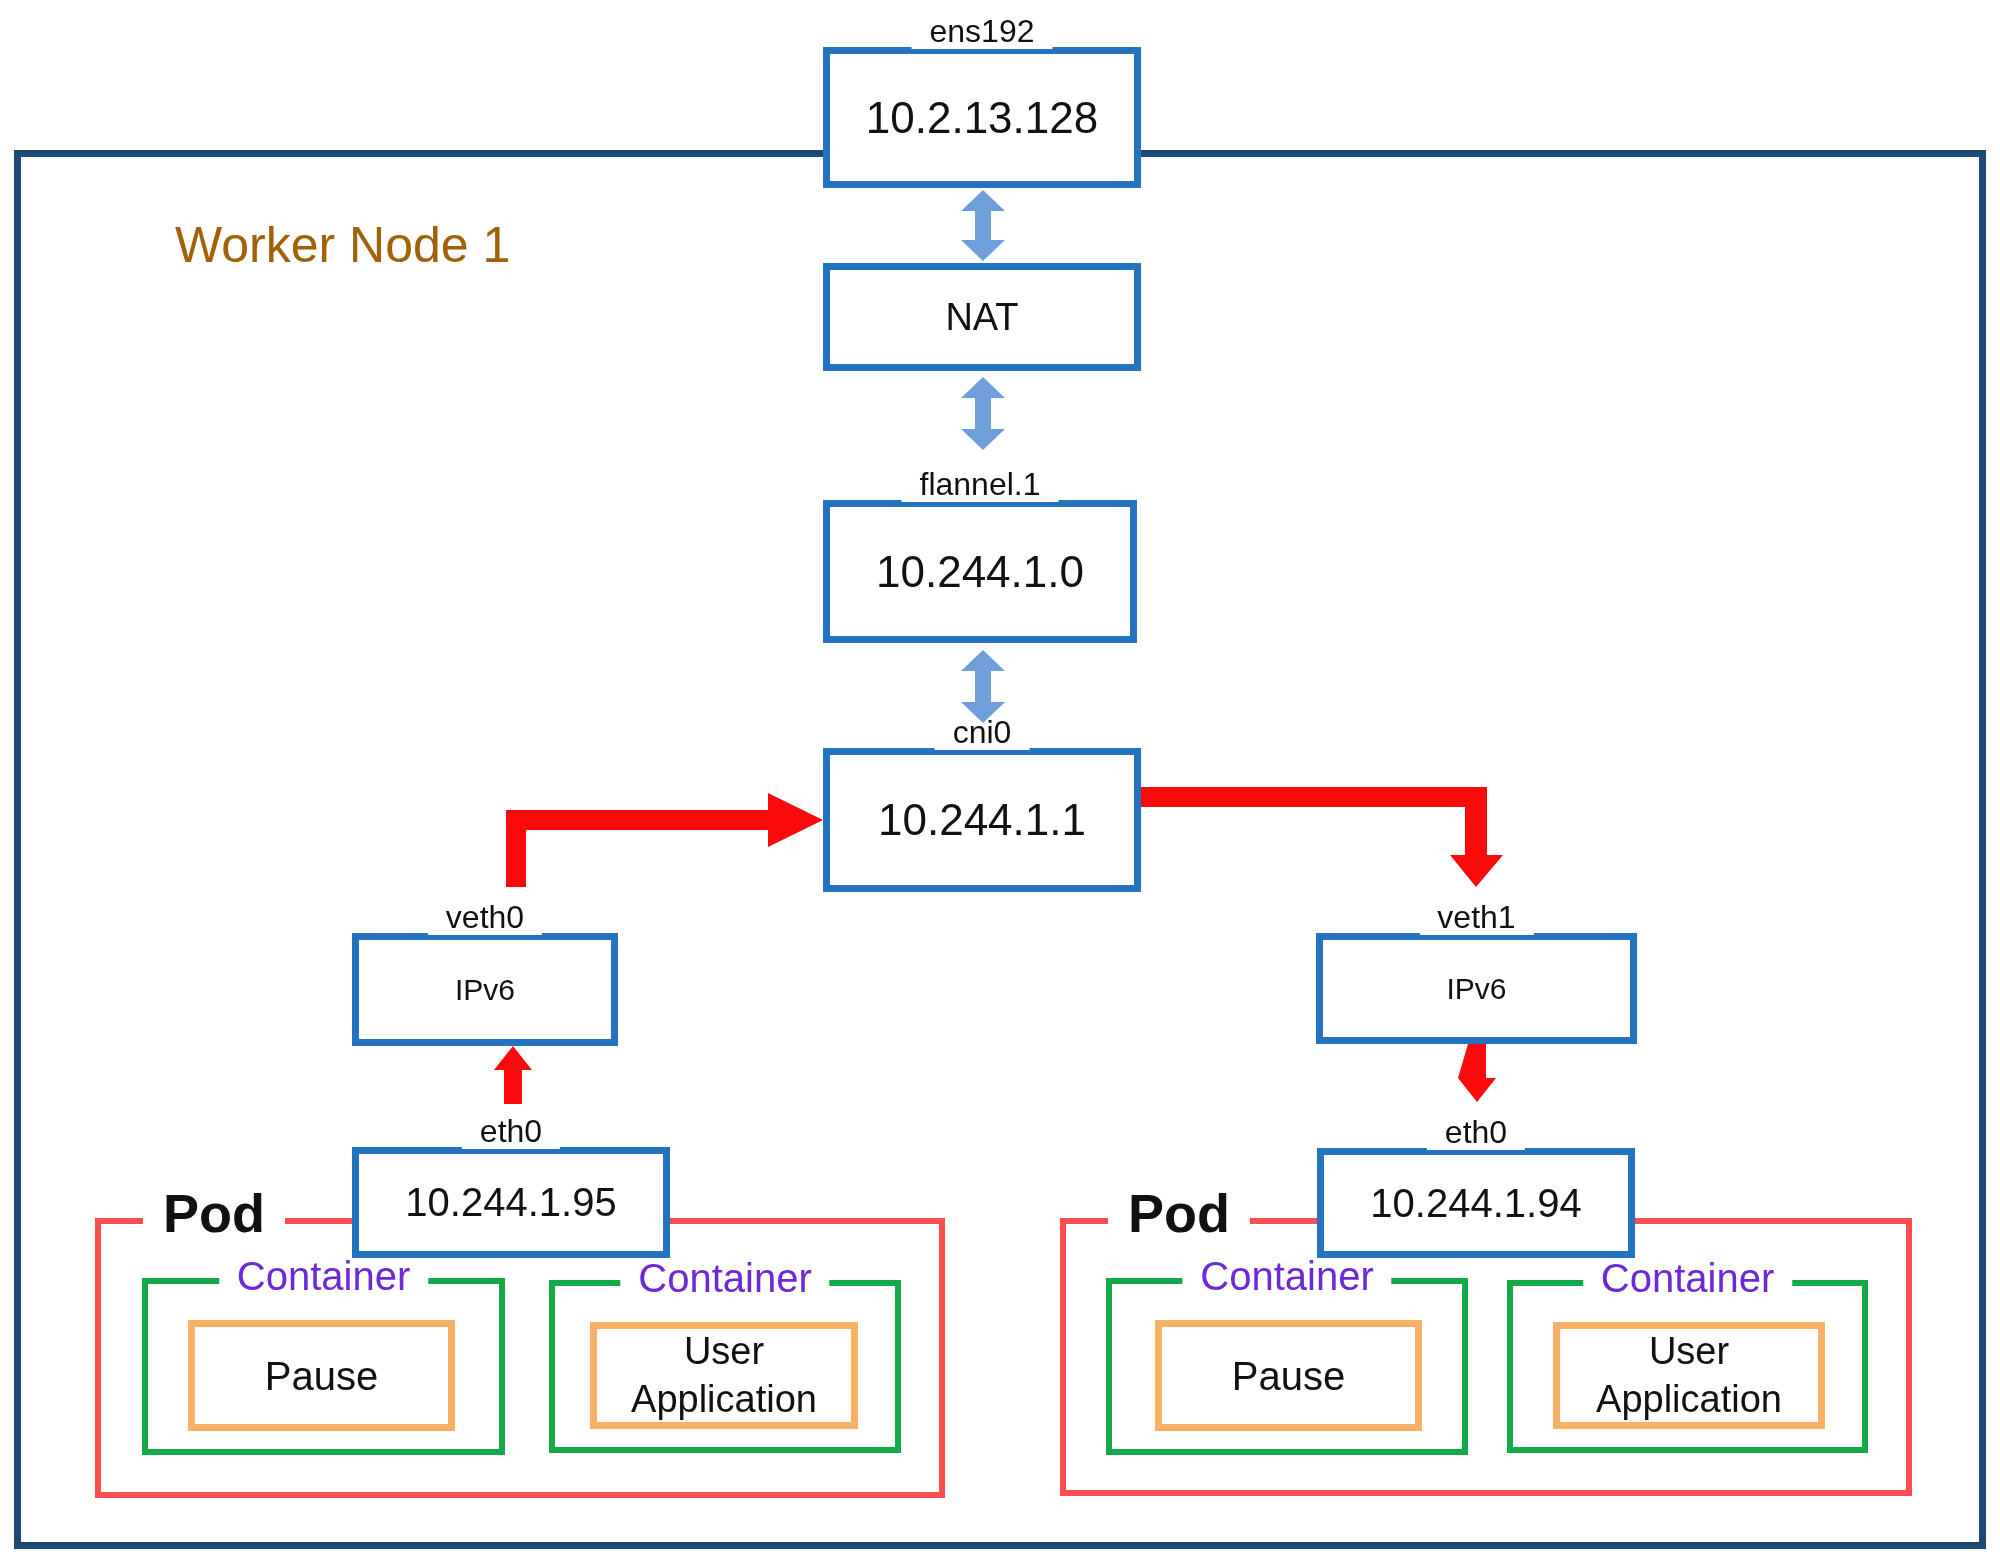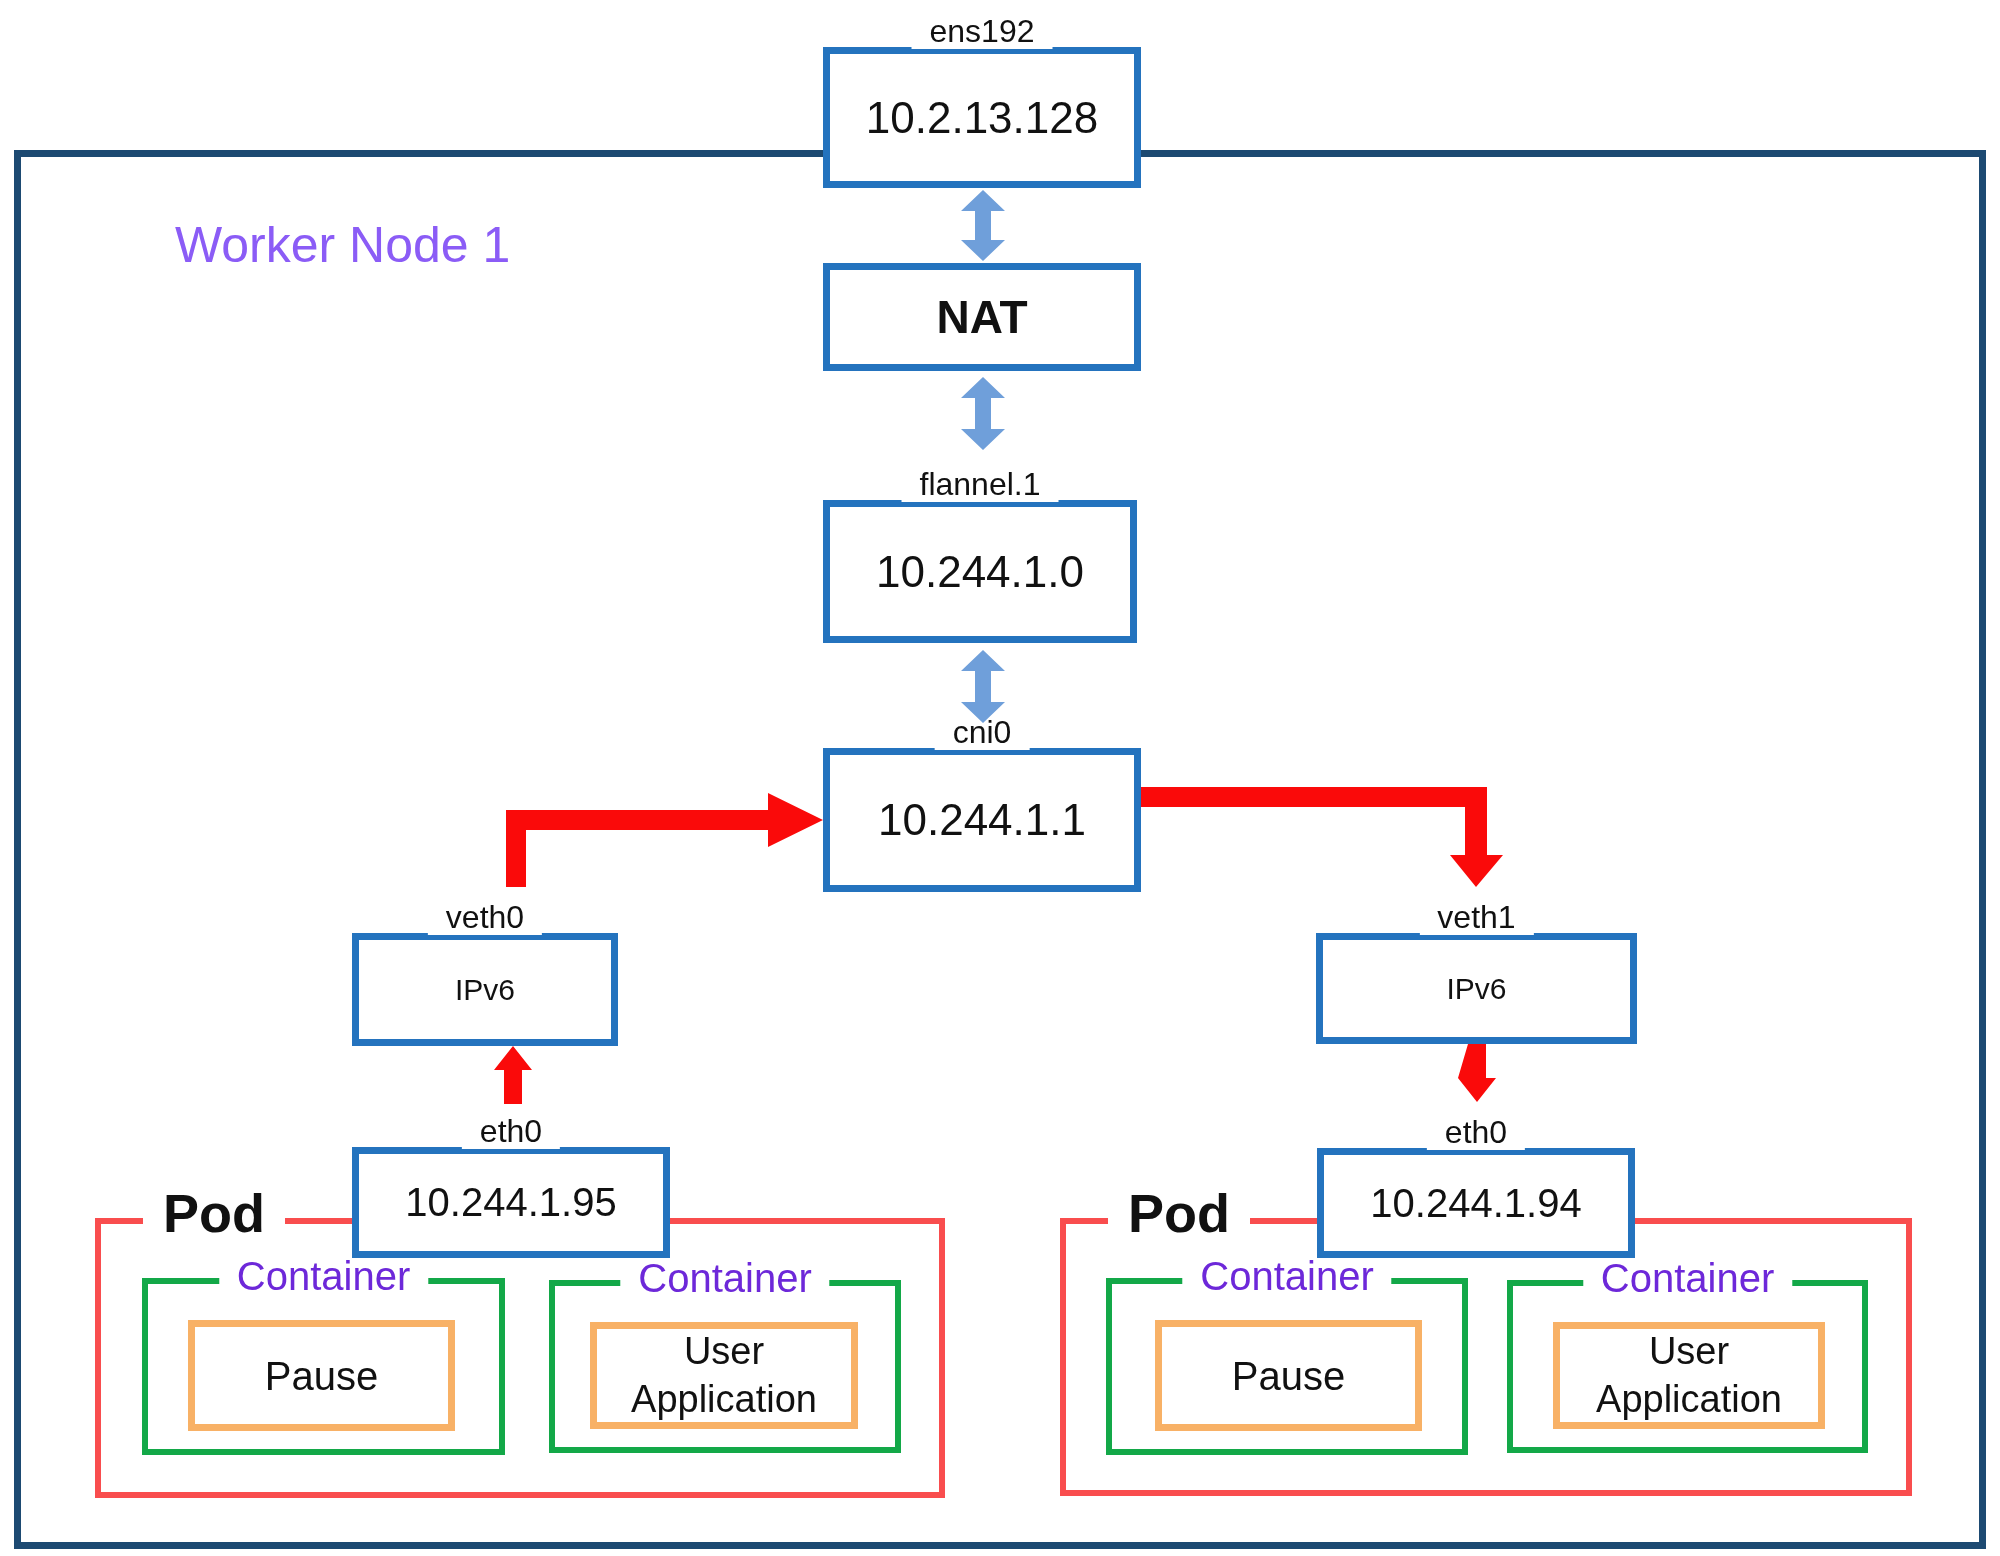--- a/index.html
+++ b/index.html
@@ -2,31 +2,31 @@
 <html style="--box-blue: #2473BE; --node-border: #1D4A72; --arrow-blue: #6F9FDA; --flow-red: #FA0A0A; --pod-red: #F94D4E; --container-green: #13A848; --app-orange: #F8B166;"><head>
 <meta charset="utf-8">
 <style>
   html,body{margin:0;padding:0;background:#fff;}
   .canvas{position:relative;width:2000px;height:1556px;background:#fff;overflow:hidden;
           font-family:"Liberation Sans", sans-serif;color:#111;}
   .abs{position:absolute;}
 
   
   .worker{position:absolute;border:7px solid var(--node-border,#1D4A72);background:transparent;}
-  .worker-title{position:absolute;font-size:50px;color:#8b5cf6;white-space:nowrap;}
+  .worker-title{position:absolute;font-size:50px;color:#a16207;white-space:nowrap;}
 
   
   .netbox{position:absolute;border:7px solid var(--box-blue,#2473BE);background:#fff;
           display:flex;align-items:center;justify-content:center;box-sizing:border-box;}
   .btitle{position:absolute;top:-40px;left:50%;transform:translateX(-50%);
           background:#fff;padding:0 18px;font-size:32px;line-height:1.1;white-space:nowrap;color:#111;}
   .bvalue{font-size:44px;color:#111;white-space:nowrap;}
   .bvalue.small{font-size:30px;}
   .bvalue.mid{font-size:40px;}
-  .bvalue.nat{font-size:46px;font-weight:bold;}
+  .bvalue.nat{font-size:38px;}
 
   
   .pod{position:absolute;border:6px solid var(--pod-red,#F94D4E);background:transparent;box-sizing:border-box;}
   .pod-title{position:absolute;top:-42px;left:42px;background:#fff;padding:0 20px;
              font-size:54px;line-height:1.15;color:#111;white-space:nowrap;font-weight:bold;}
 
   
   .containerbox{position:absolute;border:6px solid var(--container-green,#13A848);background:transparent;box-sizing:border-box;}
   .container-title{position:absolute;top:-30px;left:50%;transform:translateX(-50%);
                    background:#fff;padding:0 18px;font-size:40px;line-height:1.1;color:#6d28d9;white-space:nowrap;}

